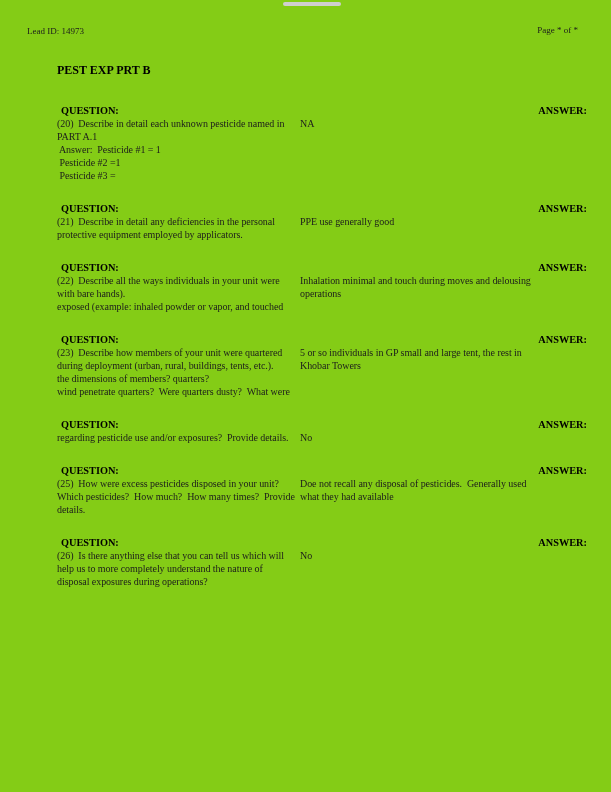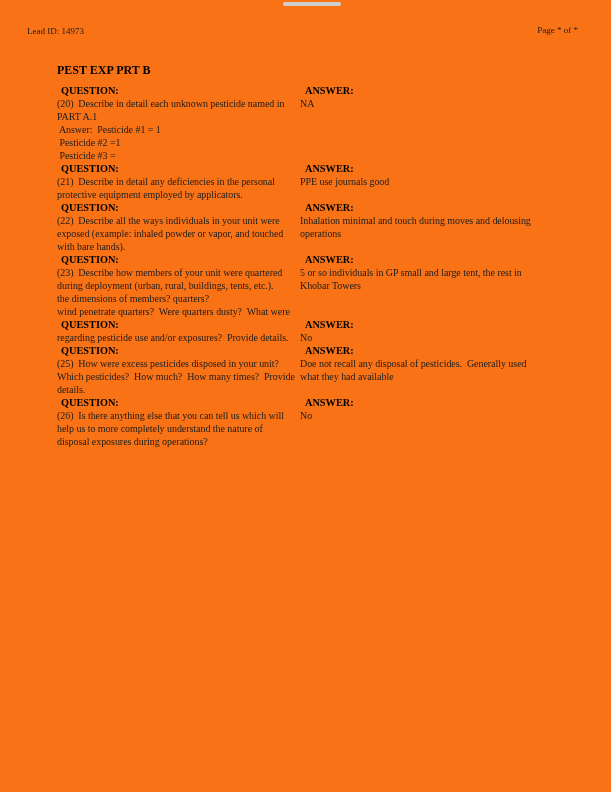--- a/index.html
+++ b/index.html
@@ -4,21 +4,21 @@
 <style>
   html, body {
     margin: 0;
     padding: 0;
     background: #ffffff;
   }
   .page {
     position: relative;
     width: 611px;
     height: 792px;
-    background: #f97316;
+    background: #84cc16;
     overflow: hidden;
     font-family: "Liberation Serif", "DejaVu Serif", serif;
     color: #1c1c1c;
   }
   .scan-smudge {
     position: absolute;
     left: 283px;
     top: 2px;
     width: 58px;
     height: 4px;
@@ -49,40 +49,41 @@
   .doc-title {
     font-weight: bold;
     font-size: 12px;
     height: 21px;
     line-height: 15px;
     white-space: pre;
     color: #000;
   }
   .qa-block {
     position: relative;
+    margin-top: 20px;
   }
   .q-col {
     width: 246px;
   }
   .a-col {
     position: absolute;
     left: 243px;
     top: 0;
     width: 287px;
   }
   .qa-label {
     height: 13px;
     line-height: 13px;
     font-size: 10.3px;
     font-weight: bold;
     white-space: pre;
     color: #000;
   }
   .q-col .qa-label { padding-left: 4px; }
-  .a-col .qa-label { padding-left: 5px; }
+  .a-col .qa-label { padding-left: 5px; text-align: right; }
   .text-line {
     height: 13px;
     line-height: 13px;
     font-size: 10px;
     white-space: pre;
     letter-spacing: -0.05px;
   }
 </style>
 </head>
 <body>
@@ -109,29 +110,29 @@
           </div>
         </div>
         <div class="qa-block">
           <div class="q-col">
             <div class="qa-label">QUESTION:</div>
             <div class="text-line">(21)  Describe in detail any deficiencies in the personal</div>
             <div class="text-line">protective equipment employed by applicators.</div>
           </div>
           <div class="a-col">
             <div class="qa-label">ANSWER:</div>
-            <div class="text-line">PPE use journals good</div>
+            <div class="text-line">PPE use generally good</div>
           </div>
         </div>
         <div class="qa-block">
           <div class="q-col">
             <div class="qa-label">QUESTION:</div>
             <div class="text-line">(22)  Describe all the ways individuals in your unit were</div>
+            <div class="text-line">with bare hands).</div>
             <div class="text-line">exposed (example: inhaled powder or vapor, and touched</div>
-            <div class="text-line">with bare hands).</div>
           </div>
           <div class="a-col">
             <div class="qa-label">ANSWER:</div>
             <div class="text-line">Inhalation minimal and touch during moves and delousing</div>
             <div class="text-line">operations</div>
           </div>
         </div>
         <div class="qa-block">
           <div class="q-col">
             <div class="qa-label">QUESTION:</div>

